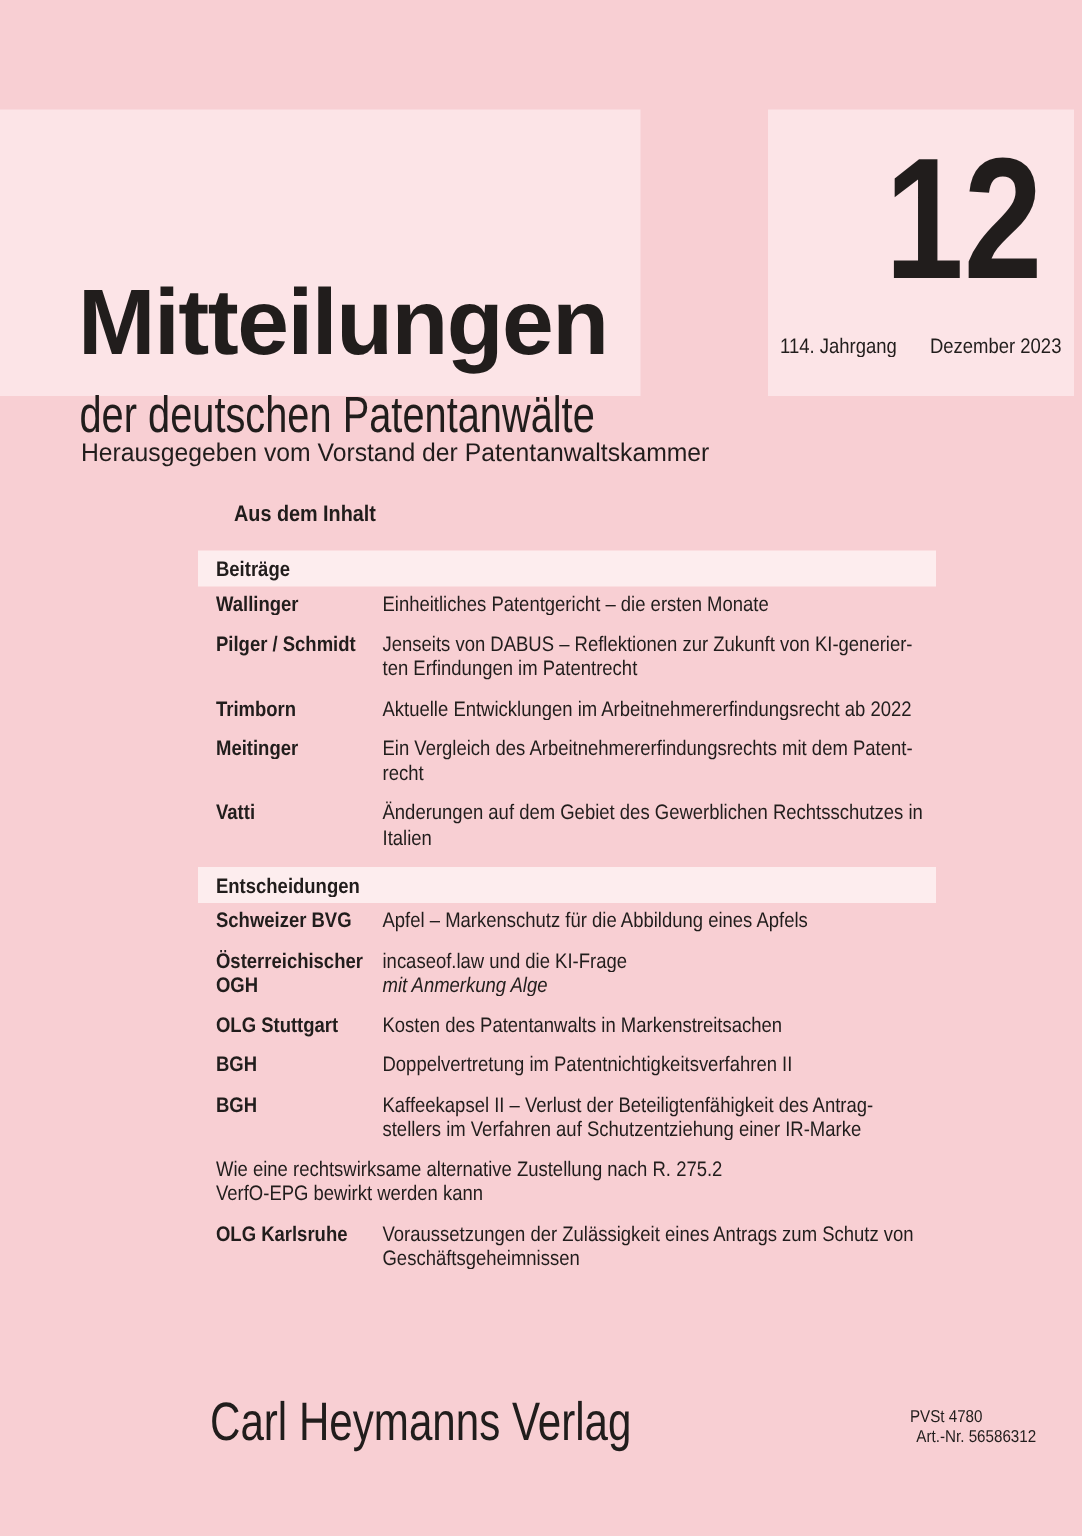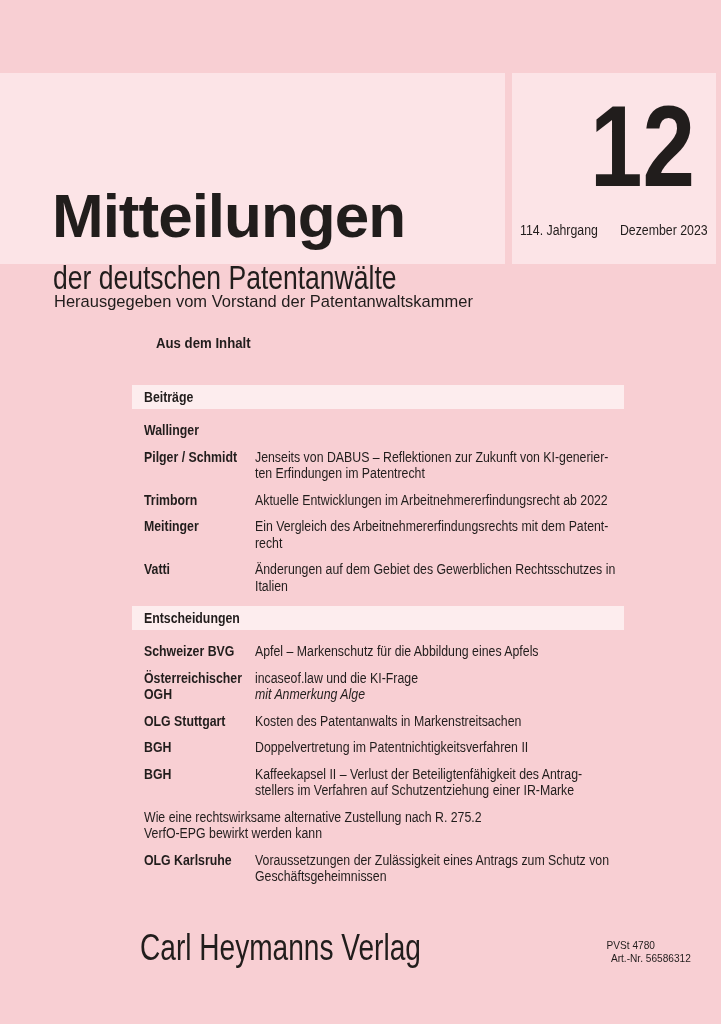--- a/index.html
+++ b/index.html
@@ -16,36 +16,36 @@
   }
   
   .cond{display:inline-block;transform:scaleX(0.88);transform-origin:0 0;white-space:pre;}
   .cond-r{transform-origin:100% 0;}
   .sx78{transform:scaleX(0.78);}
   .sx82{transform:scaleX(0.82);}
   .sx97{transform:scaleX(0.97);}
 
   
   .panel{position:absolute;top:73px;height:191px;background:var(--panel);}
-  .panel-left{left:0;width:505px;}
+  .panel-left{left:0;width:427px;}
   .panel-right{left:512px;width:204px;}
 
   .title{position:absolute;left:52px;top:112px;font-size:62px;font-weight:bold;line-height:1;letter-spacing:-1px;white-space:pre;}
   .subtitle{position:absolute;left:53px;top:187px;font-size:34px;line-height:1;}
   .publisher-line{position:absolute;left:54px;top:220px;font-size:17px;line-height:1;}
 
   .issue-number{position:absolute;top:16px;right:21px;font-size:115px;font-weight:bold;line-height:1;text-align:right;}
   .issue-meta{position:absolute;left:8px;right:22px;top:150px;display:flex;justify-content:space-between;font-size:14px;line-height:1;}
 
   
   .contents{position:absolute;left:132px;top:322px;width:492px;}
   .toc-heading{margin:12px;padding-left:12px;font-size:15px;line-height:18px;font-weight:bold;}
-  .band{margin-top:33px;height:24px;background:var(--band);padding-left:12px;display:flex;align-items:center;font-size:14px;font-weight:bold;}
+  .band{margin-top:15px;height:24px;background:var(--band);padding-left:12px;display:flex;align-items:center;font-size:14px;font-weight:bold;}
   #sections section + section .band{margin-top:12px;}
-  .rows .row:first-child{margin-top:13px;}
+  .rows .row:first-child{margin-top:3px;}
   .row{display:flex;margin-top:10px;padding-left:12px;font-size:14px;line-height:16.5px;}
   .row .label{flex:0 0 111px;width:111px;font-weight:bold;}
   .row .desc{flex:1;min-width:0;}
   .desc .cond{display:block;}
   .note{font-style:italic;}
 
   
   .footer-left{position:absolute;left:140px;top:930px;font-size:36px;line-height:1;}
   .footer-right{position:absolute;right:30px;top:939px;font-size:11.5px;line-height:13px;display:flex;flex-direction:column;align-items:flex-start;}
 </style>
@@ -71,20 +71,24 @@
   <div class="contents">
     <h2 class="toc-heading"><span class="cond">Aus dem Inhalt</span></h2>
     <div id="sections">
   <section>
     <div class="band">
       <span class="cond">Beiträge</span>
     </div>
     <div class="rows">
   <div class="row">
     <span class="label"><span class="cond">Wallinger</span></span>
+    <span class="desc">
+      <span class="cond">Einheitliches Patentgericht – die ersten Monate</span>
+
+    </span>
   </div>
 
   <div class="row">
     <span class="label"><span class="cond">Pilger / Schmidt</span></span>
     <span class="desc">
       <span class="cond">Jenseits von DABUS – Reflektionen zur Zukunft von KI-generier-
 ten Erfindungen im Patentrecht</span>
 
     </span>
   </div>

